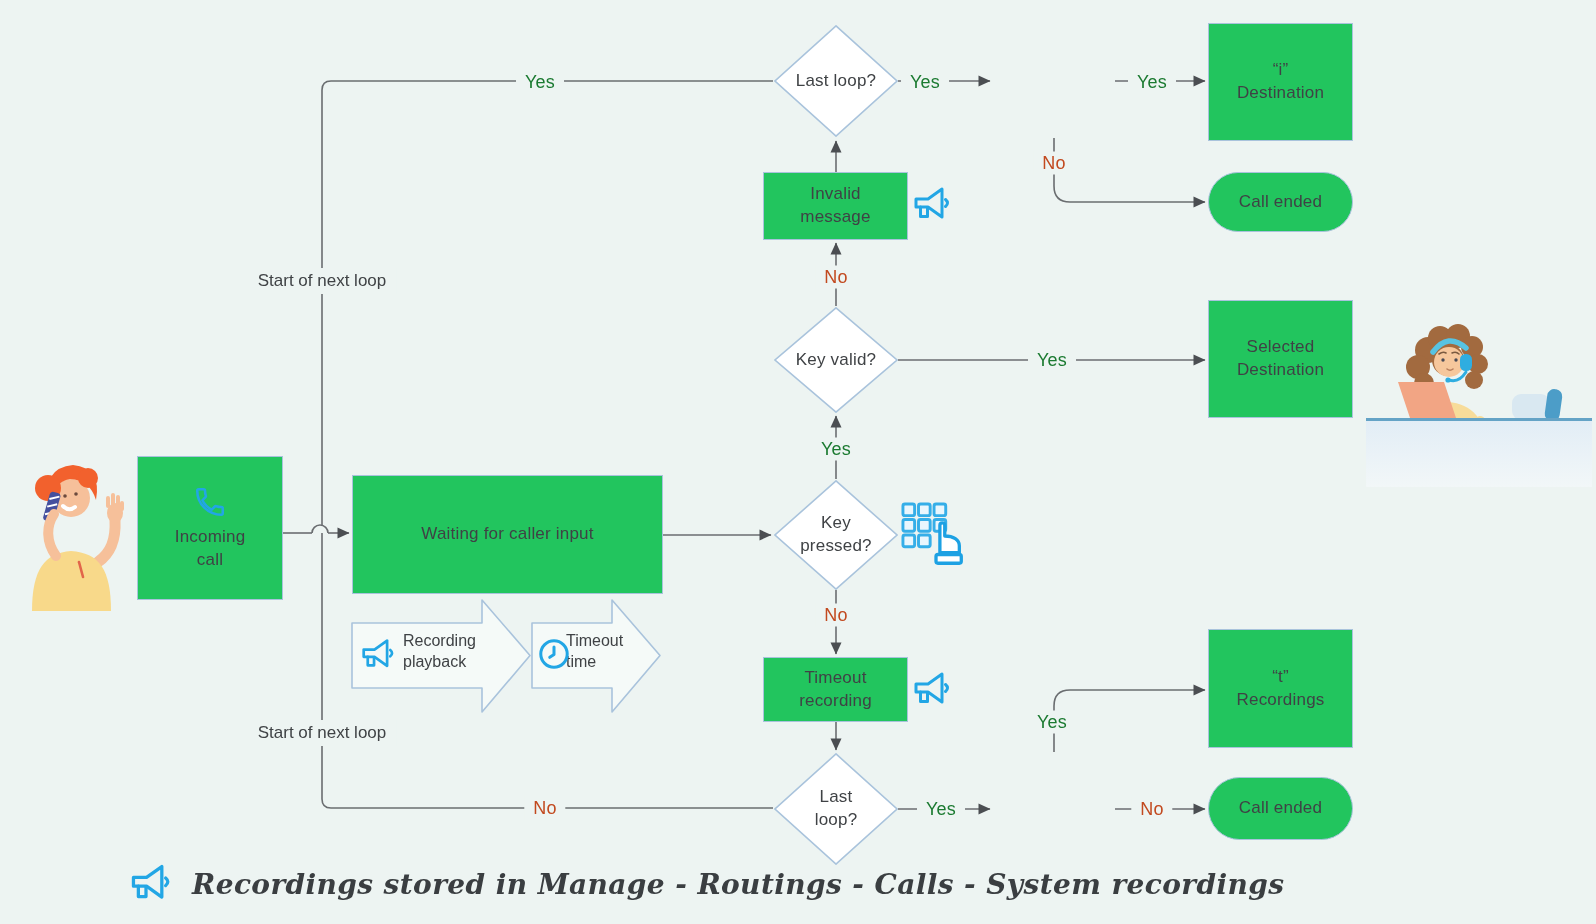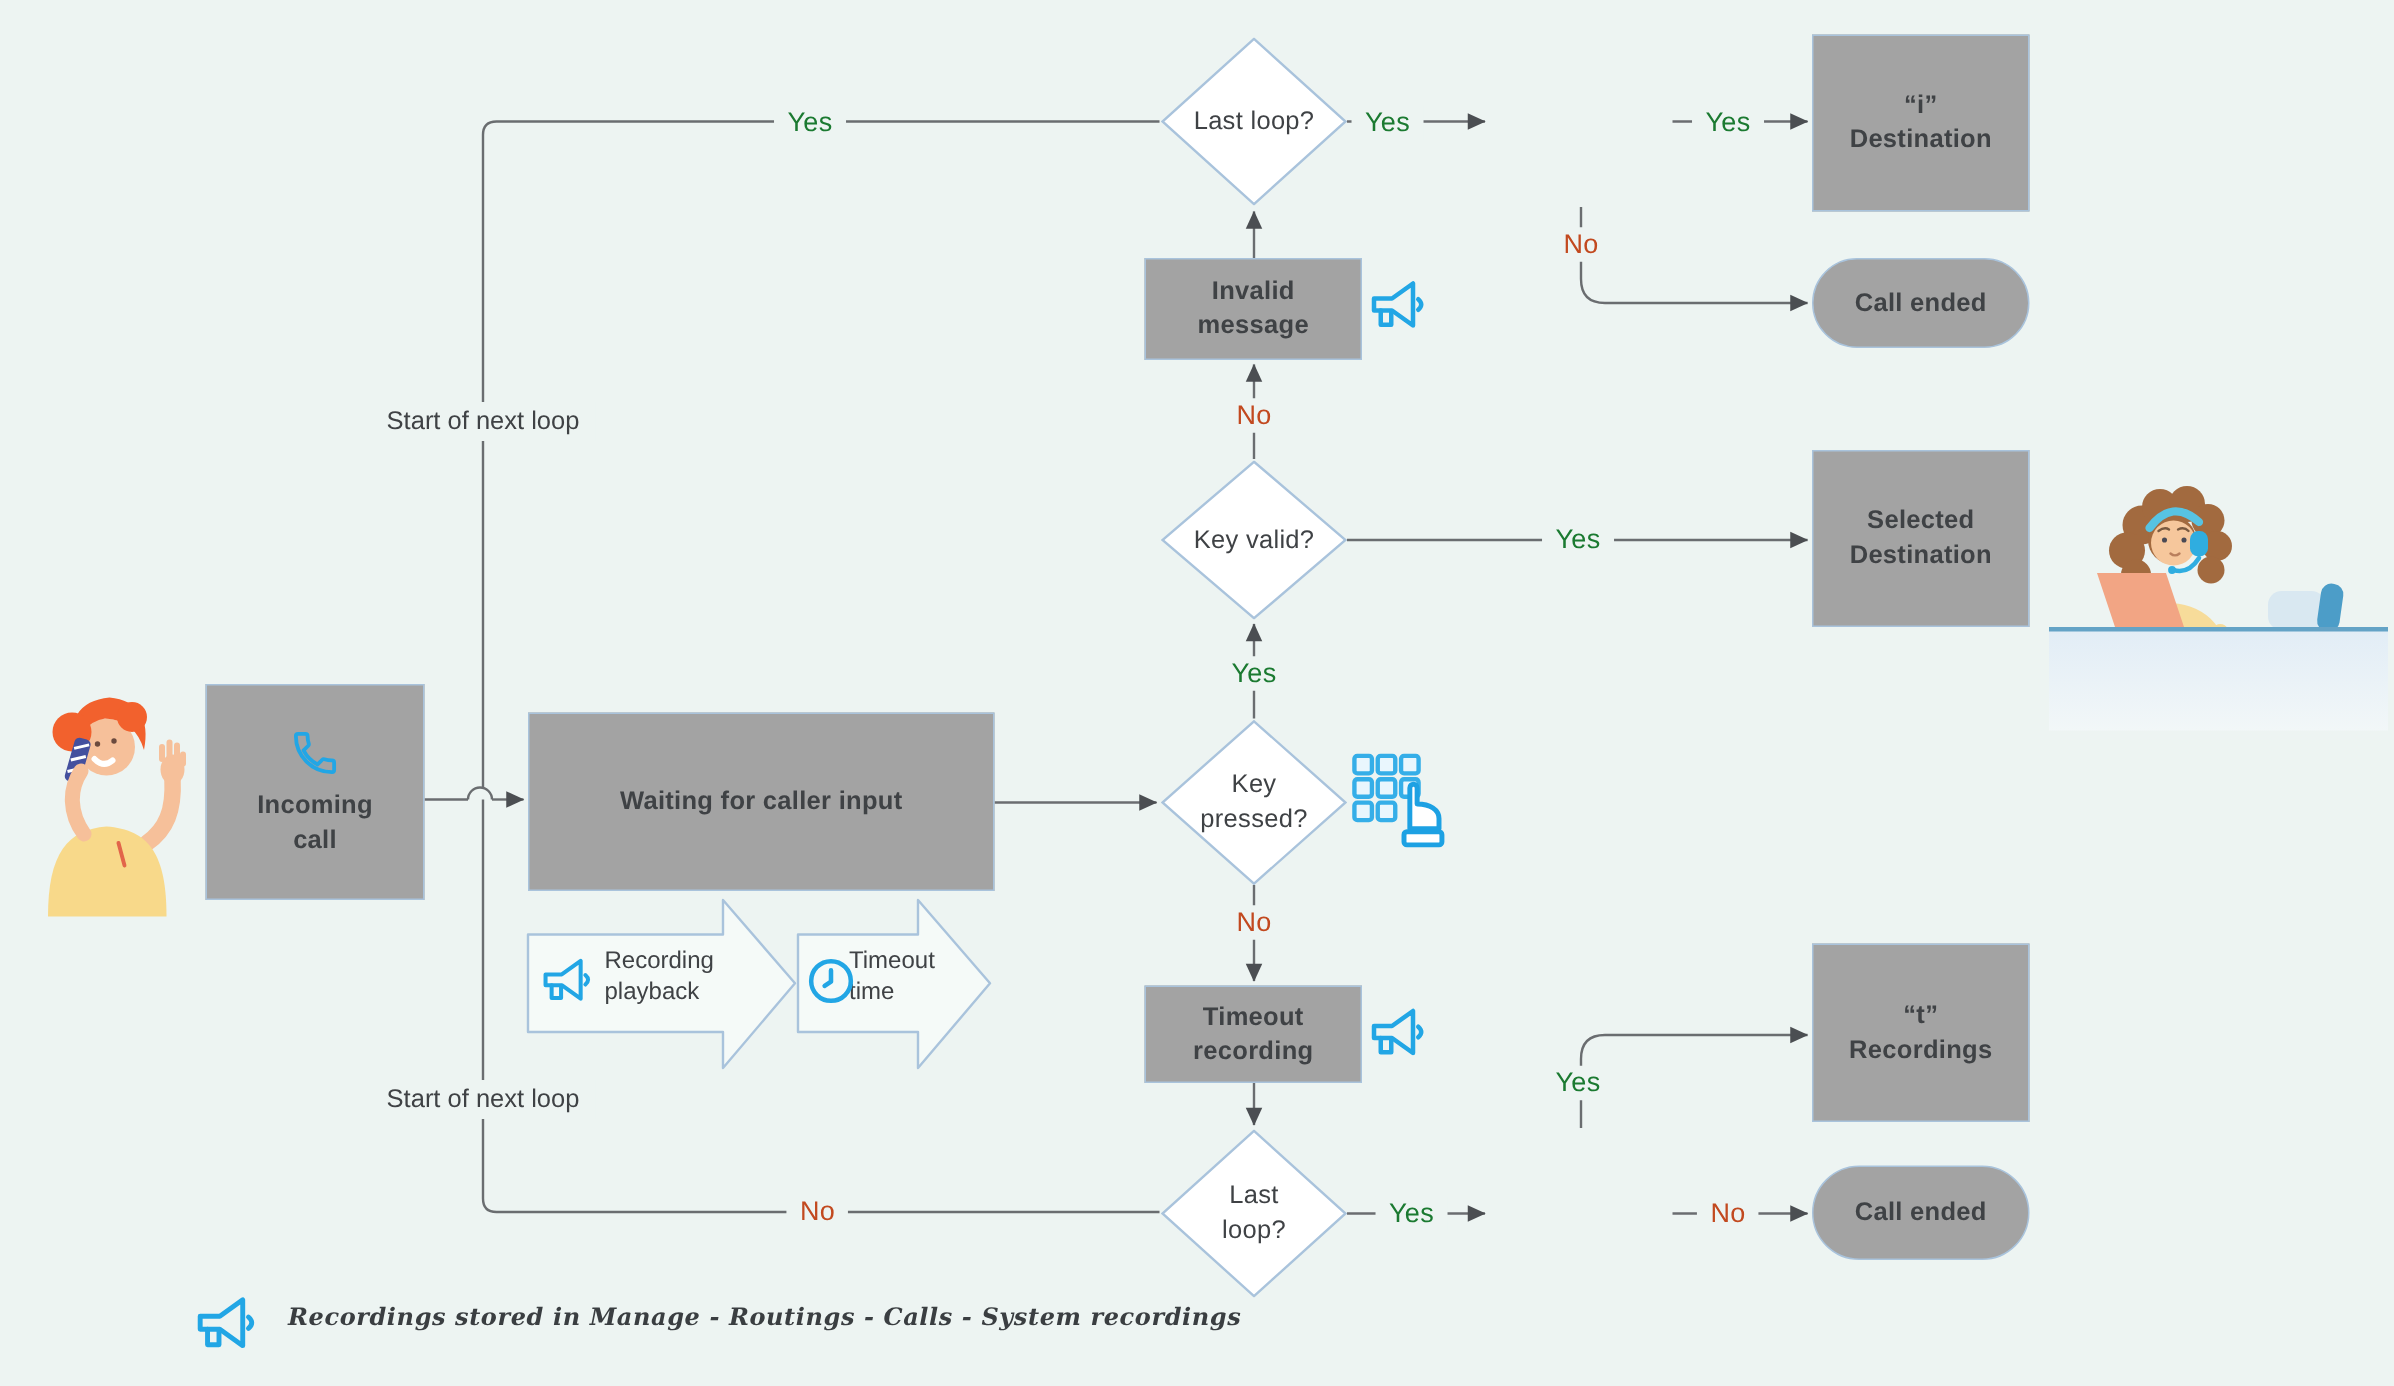--- a/index.html
+++ b/index.html
@@ -6,38 +6,38 @@
     --bg:#edf4f2; --line:#6a6d70; --arrow:#4b4e52; --border:#a9c3dc;
     --yes:#1b7a31; --no:#c2491f; --blue:#22a6e5; --text:#3f4245;
   }
   html,body{margin:0;padding:0;background:var(--bg);}
   #canvas{position:relative;width:1596px;height:924px;background:var(--bg);overflow:hidden;
     font-family:"Liberation Sans",sans-serif;color:var(--text);}
   svg{display:block;}
   .abs{position:absolute;}
   #connectors{position:absolute;left:0;top:0;}
   
-  .rbox{position:absolute;background:#a3a3a3;border:1.6px solid var(--border);
+  .rbox{position:absolute;background:#22c55e;border:1.6px solid var(--border);
     display:flex;flex-direction:column;align-items:center;justify-content:center;gap:7px;
-    text-align:center;box-sizing:border-box;font-weight:bold;}
+    text-align:center;box-sizing:border-box;}
   .pill{border-radius:32px;}
   .diamond{position:absolute;display:flex;align-items:center;justify-content:center;text-align:center;}
   .diamond > svg.shape{position:absolute;left:0;top:0;width:100%;height:100%;}
   .diamond > .nlabel{position:relative;z-index:2;}
   .nlabel{font-size:17px;line-height:1.35;color:var(--text);letter-spacing:.2px;}
   
   .elabel{position:absolute;transform:translate(-50%,-50%);background:var(--bg);
     padding:1px 9px;font-size:18px;font-weight:500;letter-spacing:.2px;white-space:nowrap;z-index:5;}
   .elabel.yes{color:var(--yes);}
   .elabel.no{color:var(--no);}
   .looplabel{position:absolute;transform:translate(-50%,-50%);background:var(--bg);
     padding:3px 10px;font-size:17px;color:var(--text);white-space:nowrap;z-index:5;}
   .ribbontext{position:absolute;text-align:left;font-size:16px;line-height:1.32;color:var(--text);z-index:4;}
   #note-text{position:absolute;left:192px;top:868px;font-family:"DejaVu Serif",serif;
-    font-style:italic;font-weight:600;font-size:16px;color:#3a3e41;letter-spacing:.4px;}
+    font-style:italic;font-weight:600;font-size:28px;color:#3a3e41;letter-spacing:.4px;}
   .iconbox{position:absolute;z-index:4;}
 </style>
 </head>
 <body>
 
 <div id="canvas">
 
   <svg width="0" height="0" style="position:absolute">
     <defs>
       <symbol id="sym-megaphone" viewBox="0 0 44 40">

